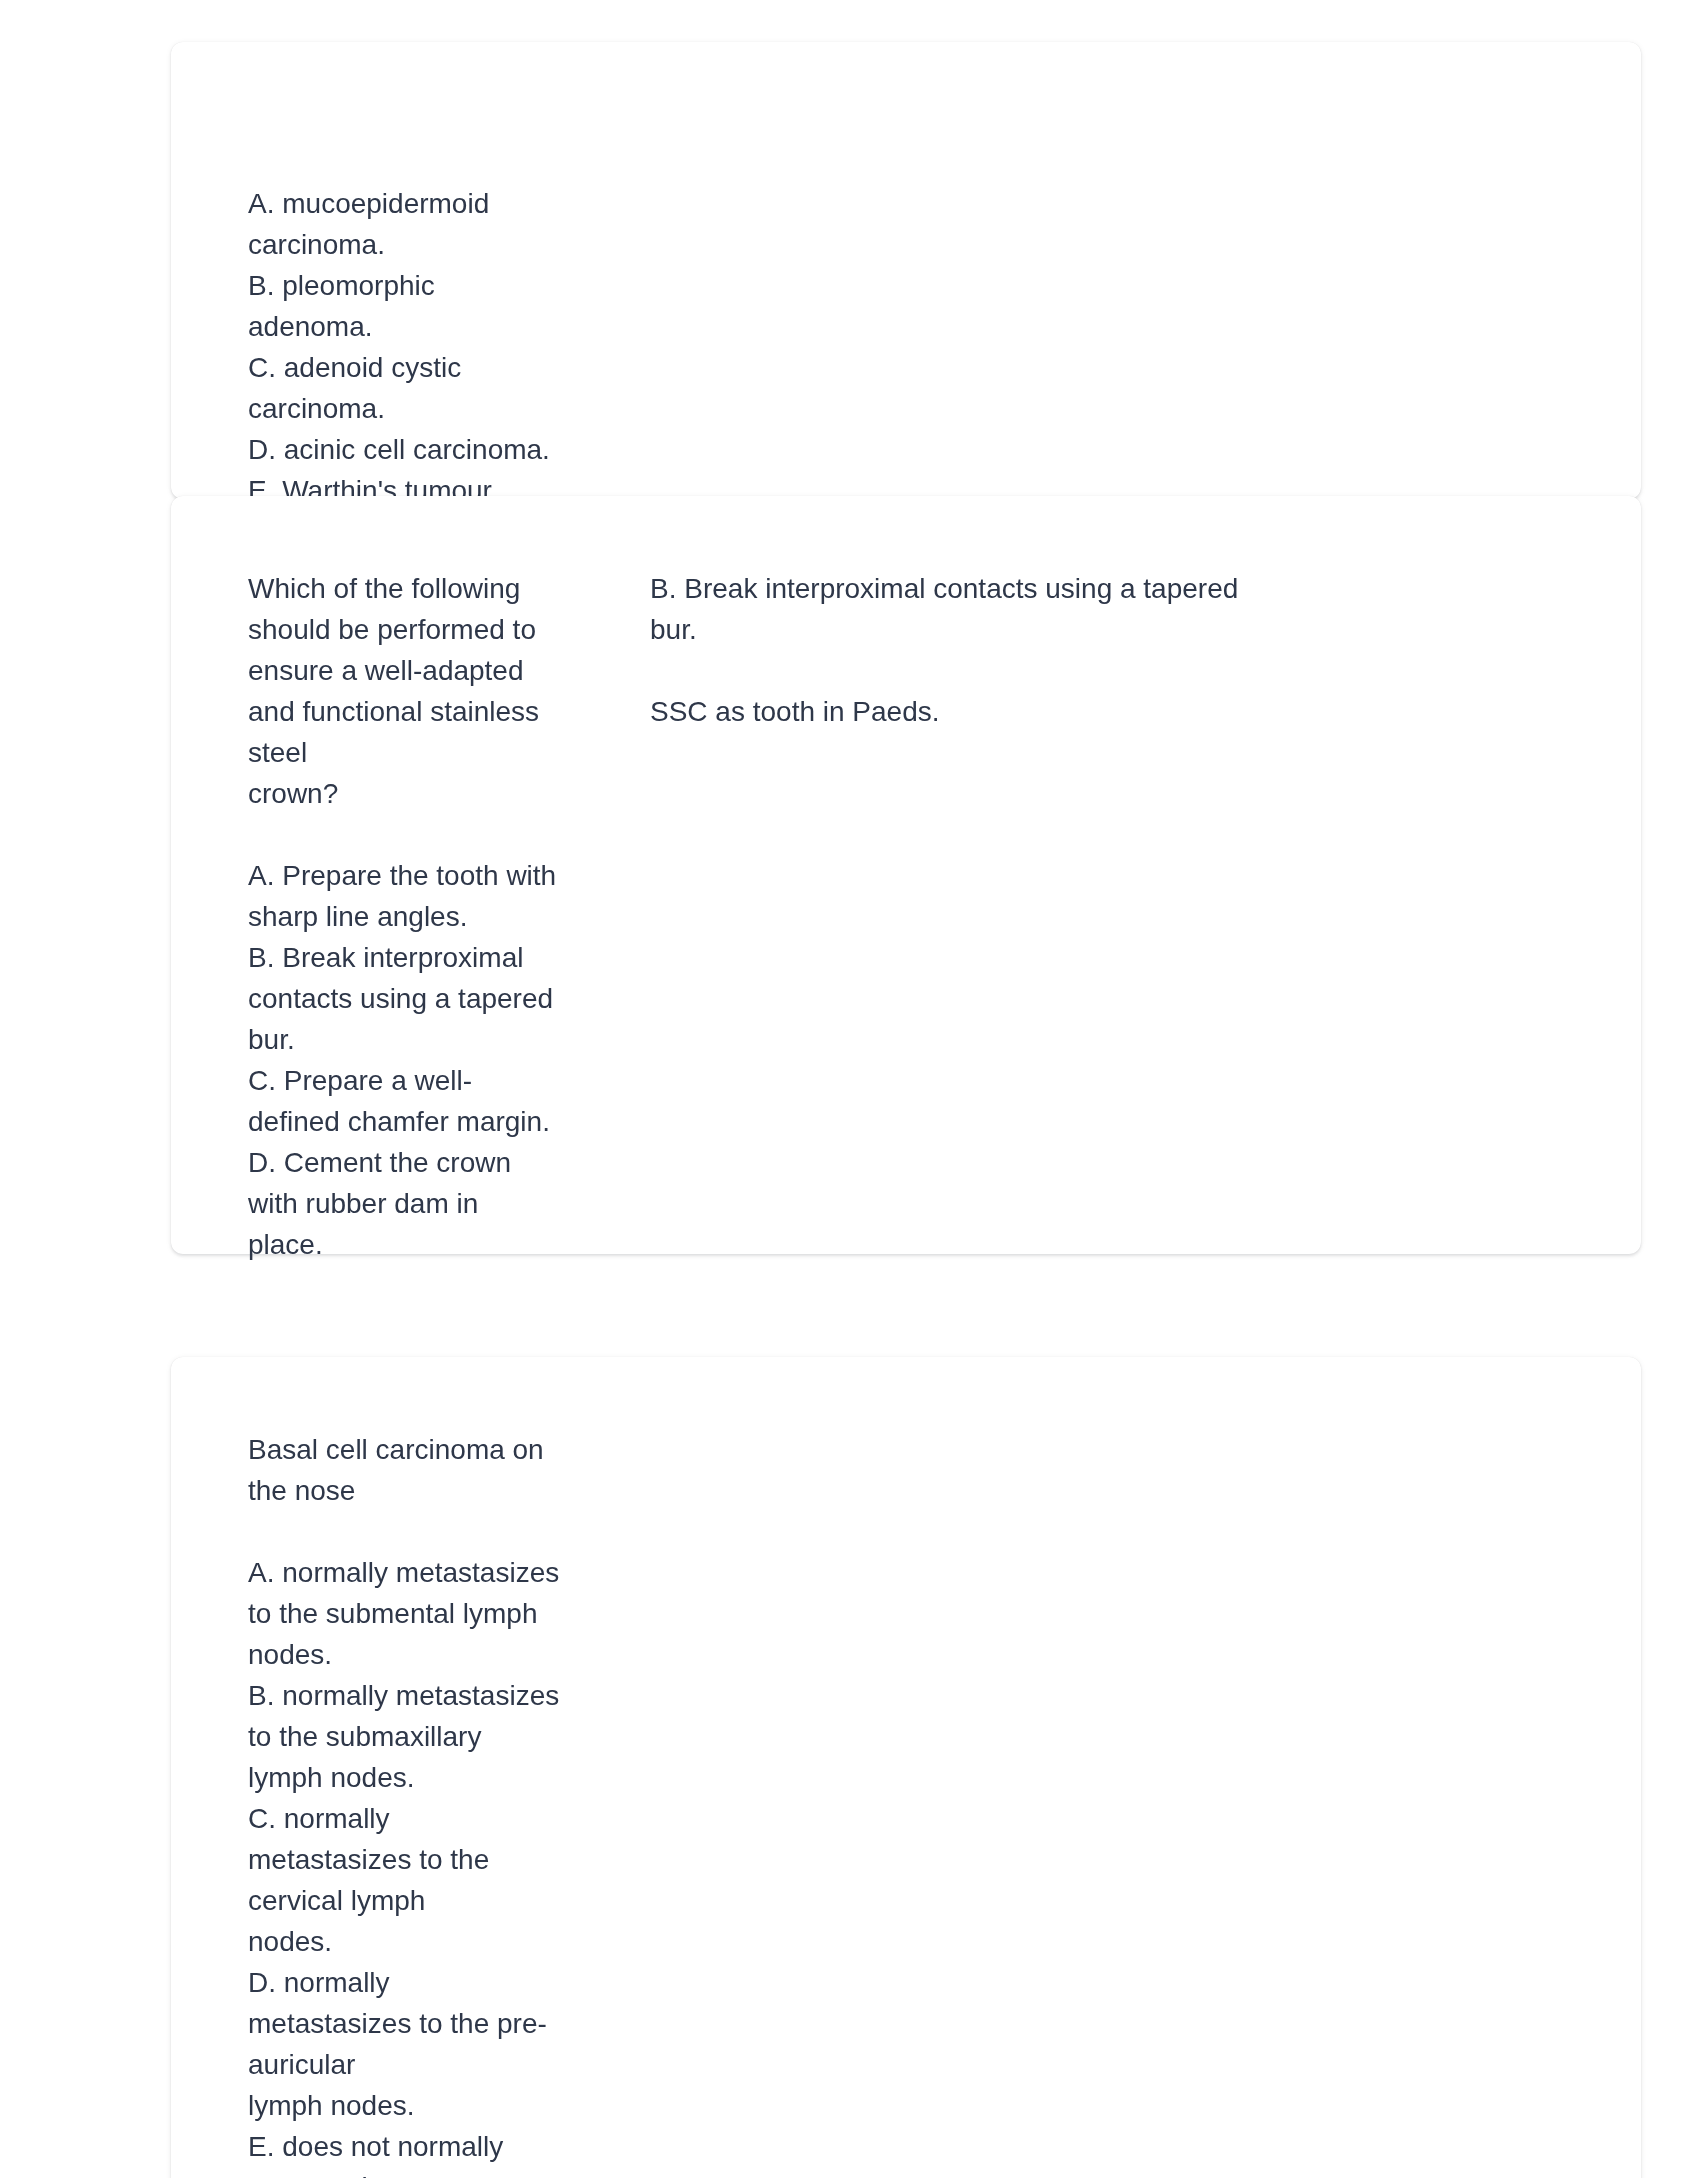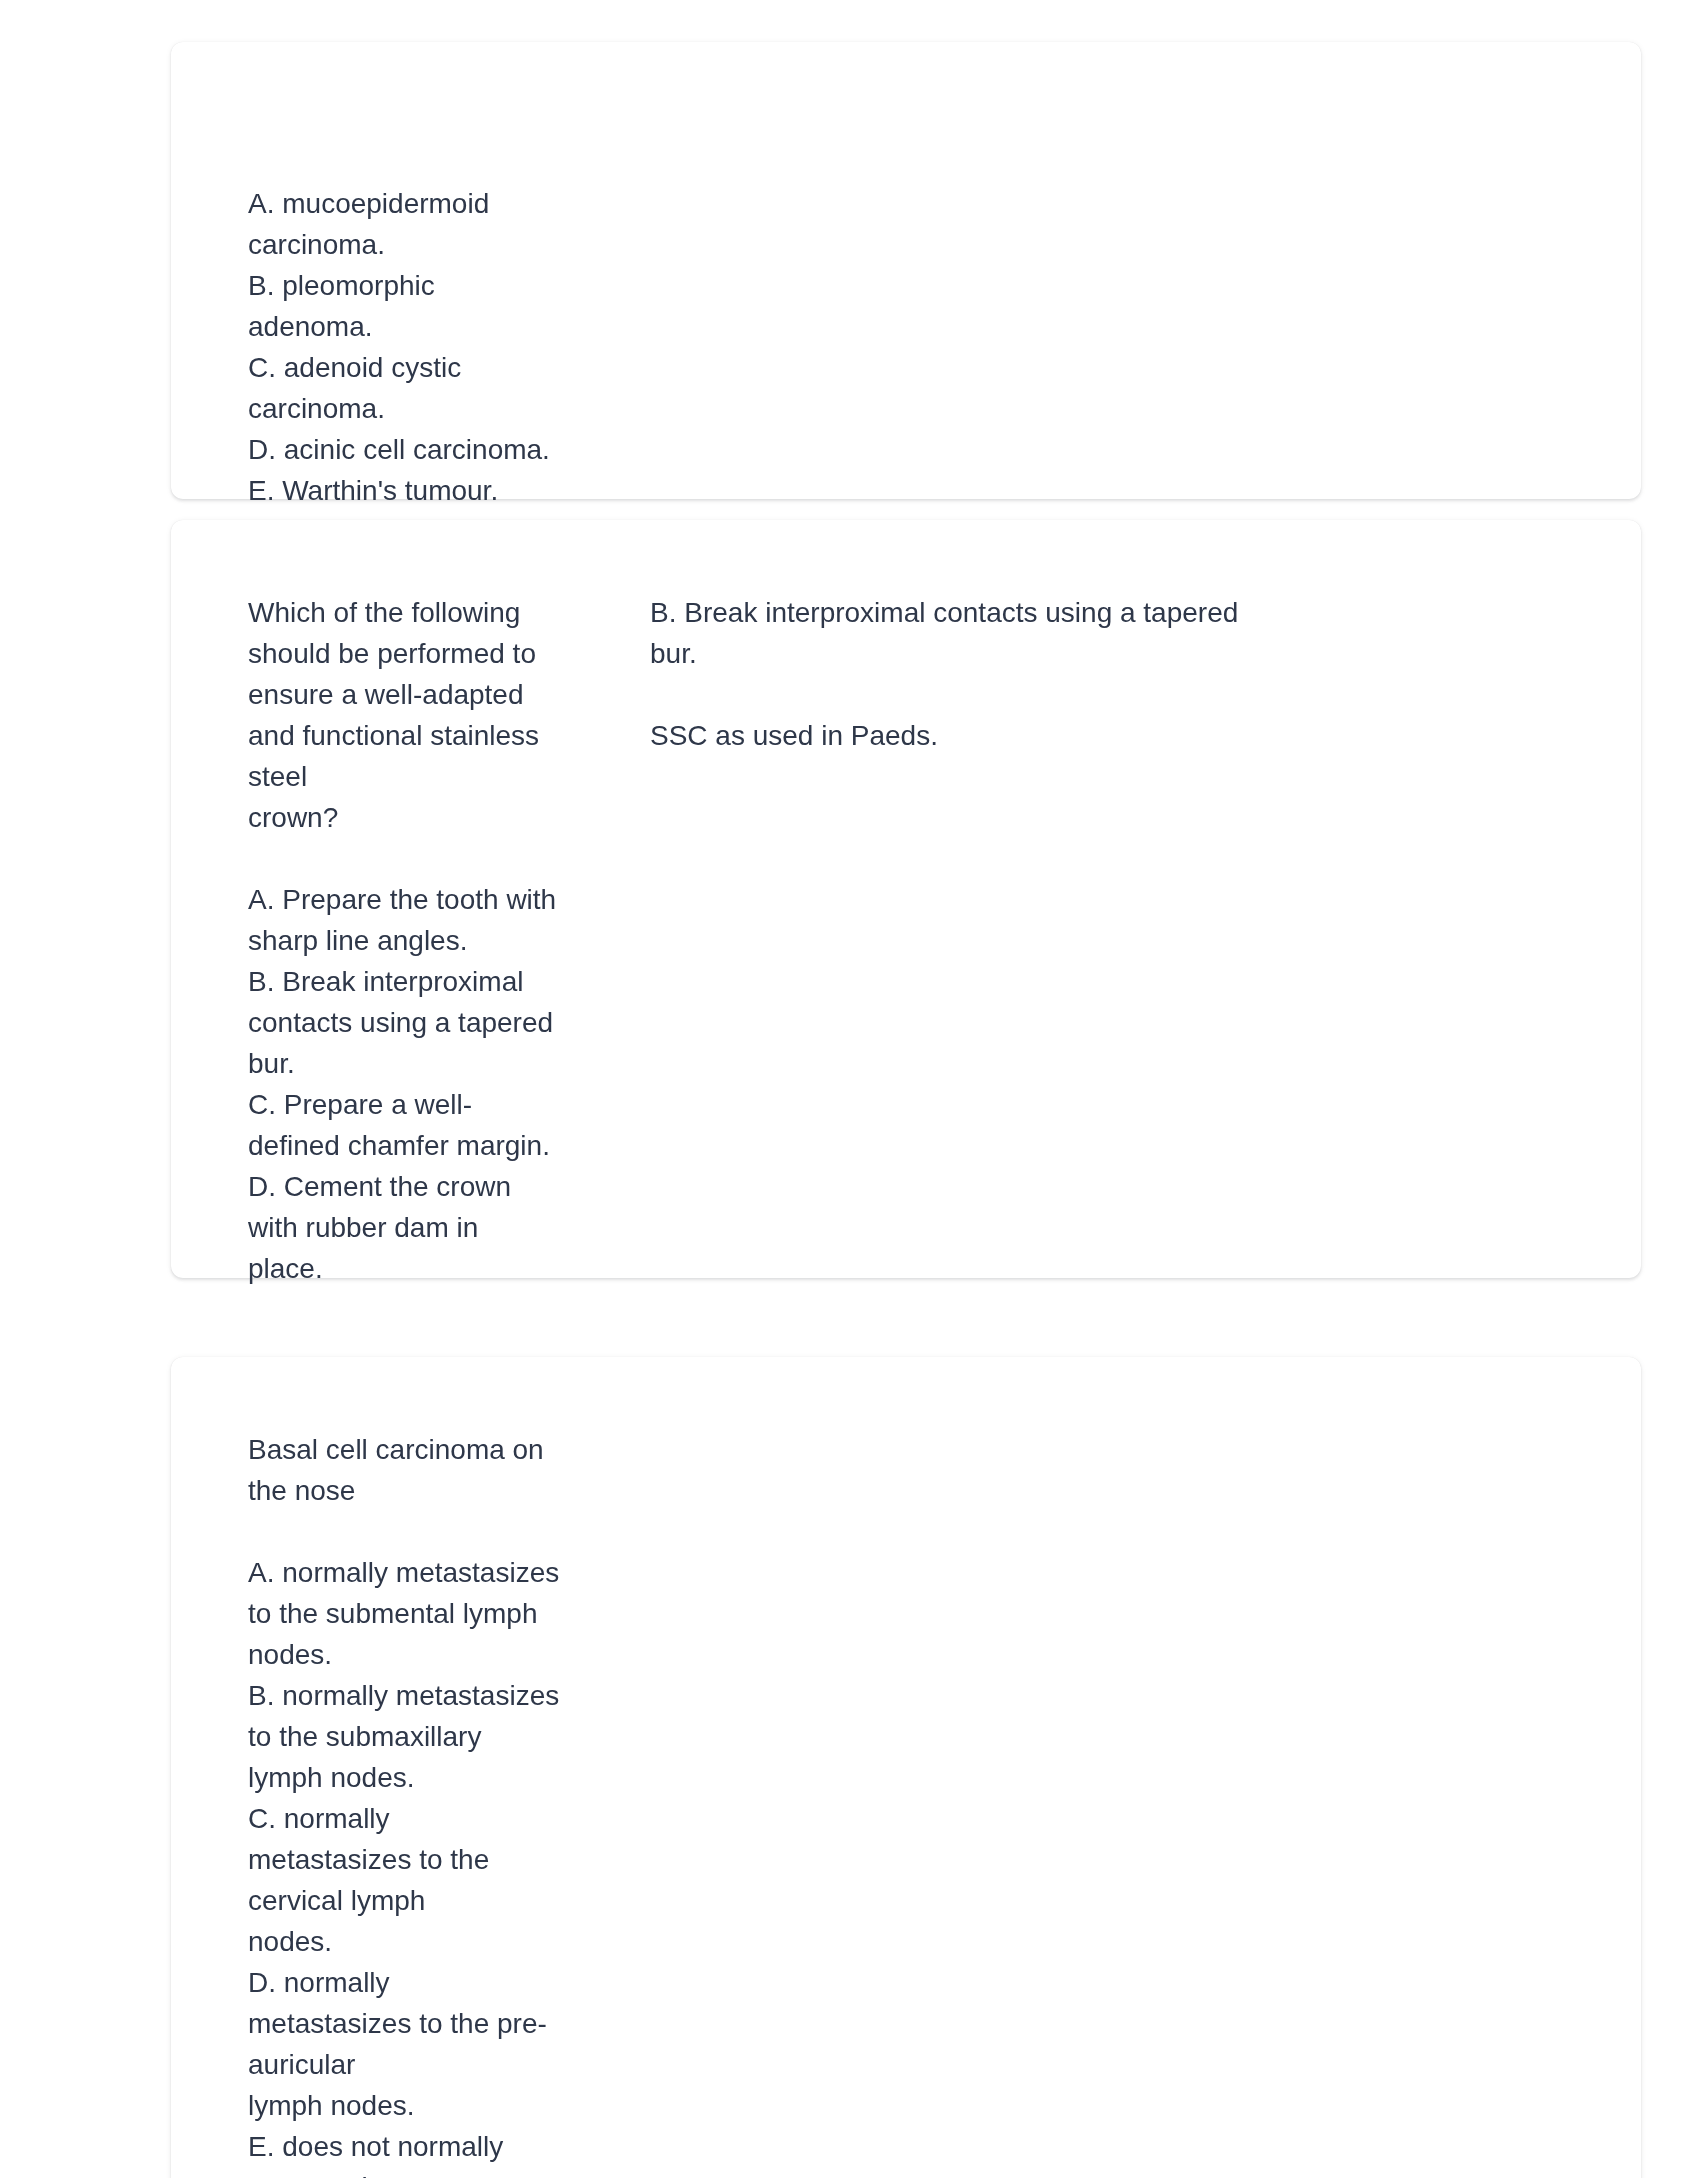--- a/index.html
+++ b/index.html
@@ -20,21 +20,21 @@
     position: absolute;
     left: 107px;
     width: 1470px;
     background: #ffffff;
     border-radius: 12px;
     box-shadow: 0 2px 3px rgba(25, 28, 40, 0.10),
                 0 1px 6px rgba(25, 28, 40, 0.06),
                 0 0 1px rgba(25, 28, 40, 0.10);
   }
   .card-1 { top: -22px; height: 457px; padding: 109px 45px 24px 45px; }
-  .card-2 { top: 456px;  height: 758px; padding: 40px 45px 29px 45px; }
+  .card-2 { top: 432px;  height: 758px; padding: 40px 45px 29px 45px; }
   .card-3 { top: 1293px; height: 836px; padding: 40px 45px 25px 45px; }
   .card-body {
     display: grid;
     grid-template-columns: 402px 1fr;
     align-items: start;
   }
   .col {
     font-size: 28px;
     line-height: 41px;
     color: #2e3749;
@@ -75,21 +75,21 @@
 contacts using a tapered
 bur.
 C. Prepare a well-
 defined chamfer margin.
 D. Cement the crown
 with rubber dam in
 place.</div>
       <div class="col">B. Break interproximal contacts using a tapered
 bur.
 
-SSC as used in Paeds.</div>
+SSC as tooth in Paeds.</div>
     </div>
   </div>
 
   <div class="card card-3">
     <div class="card-body">
       <div class="col">Basal cell carcinoma on
 the nose
 
 A. normally metastasizes
 to the submental lymph

